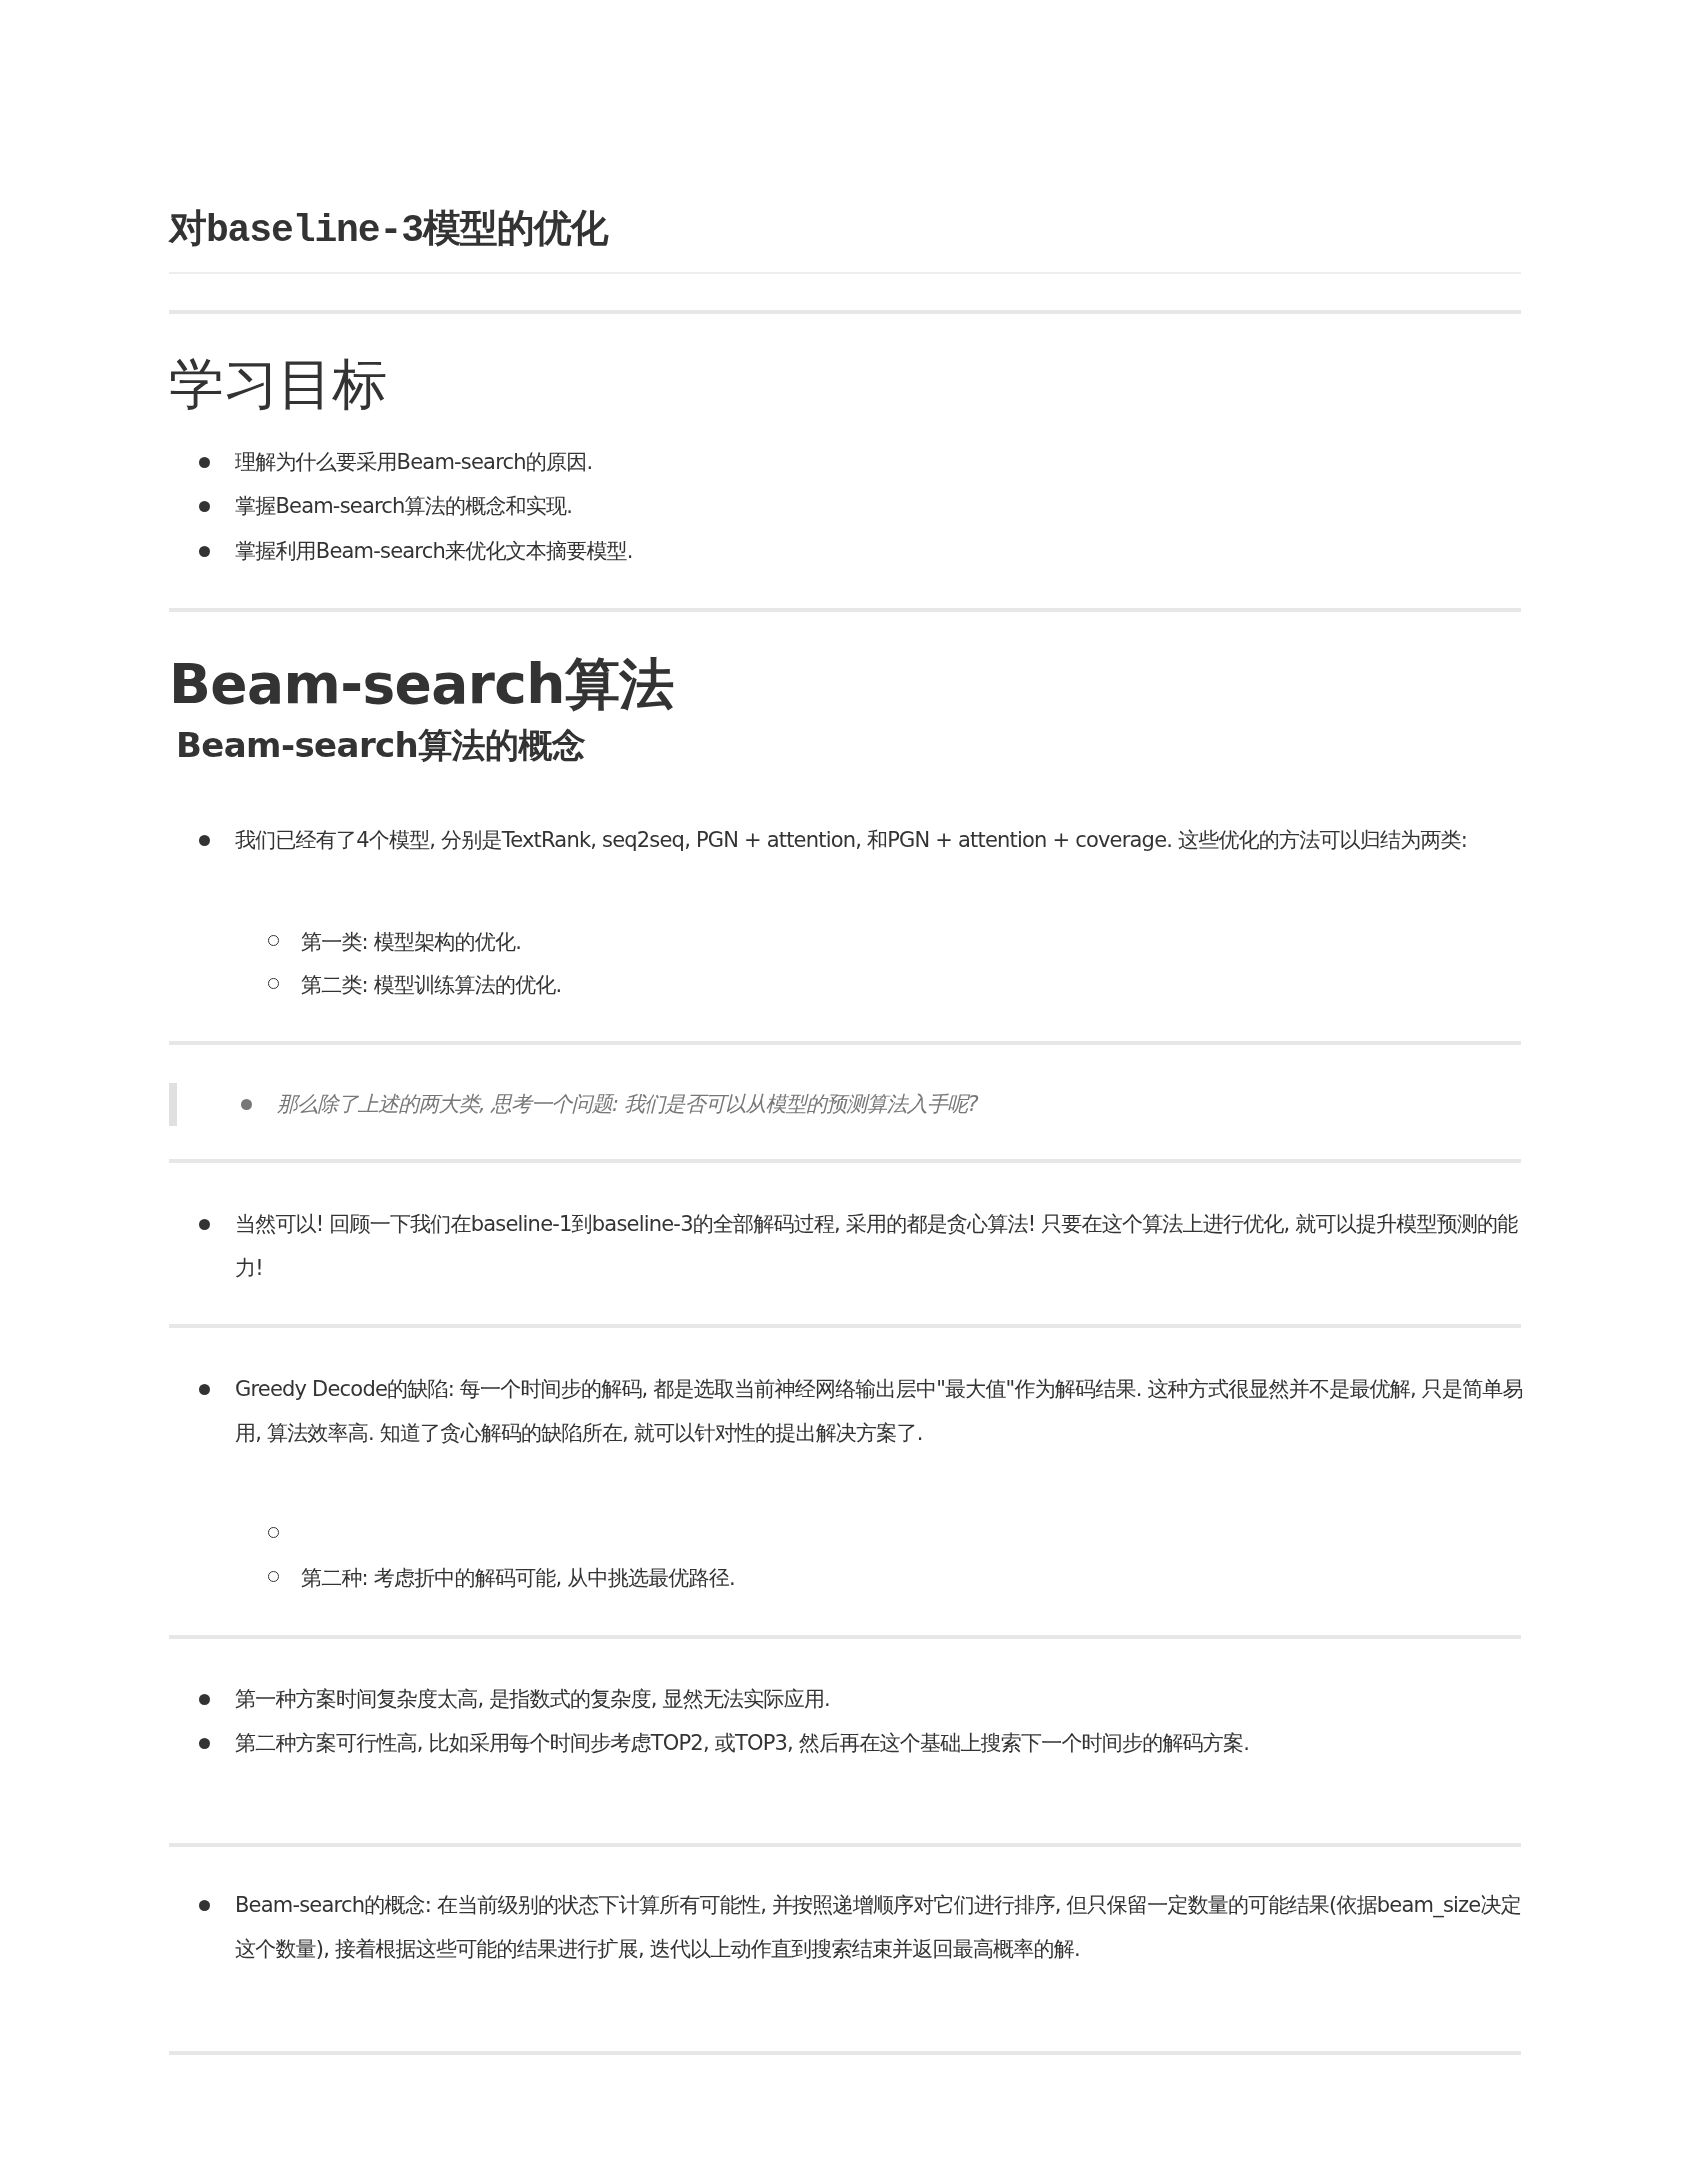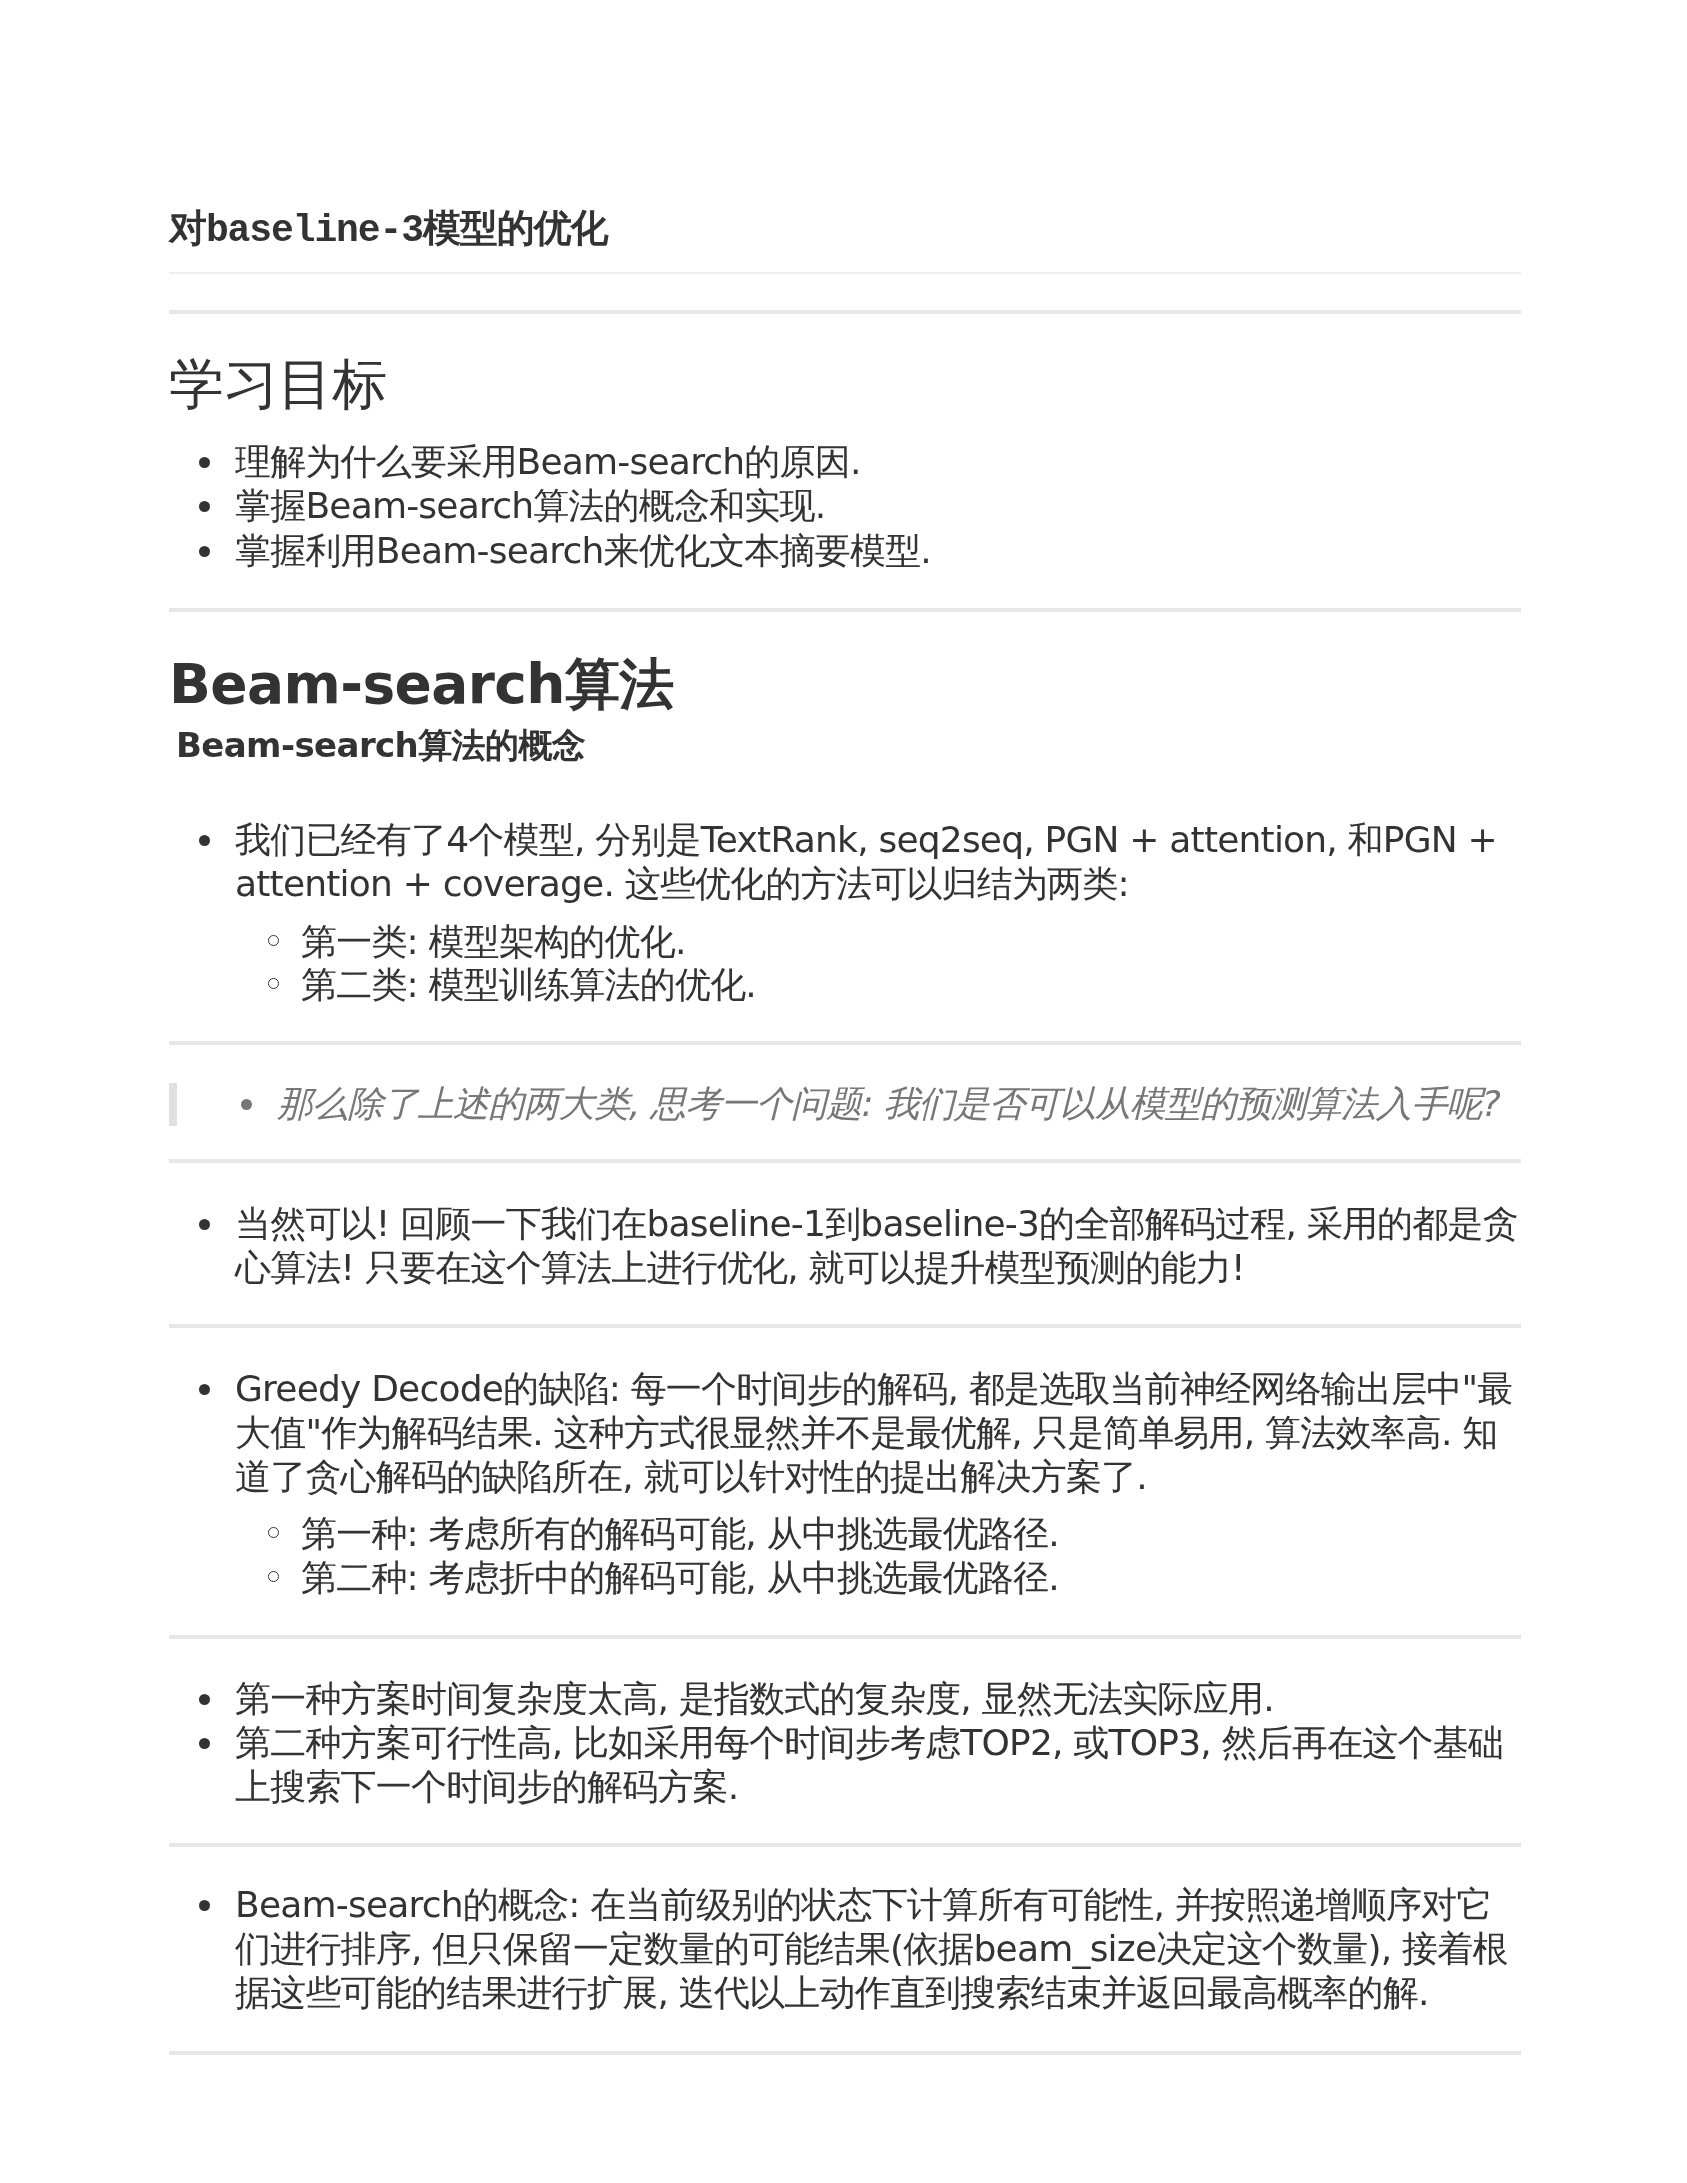--- a/index.html
+++ b/index.html
@@ -15,21 +15,21 @@
     white-space: nowrap;
     font-family: Liberation Mono, monospace;
   }
   .h1-rule { height: 1.7px; background: #eeeeee; width: 1352px; }
   .hr { height: 4.4px; background: #e7e7e7; width: 1352px; }
   .h2 { font-size: 55px; font-weight: bold; line-height: 1; white-space: nowrap; letter-spacing: -0.6px; }
   .h2.light { font-weight: normal; }
   .h3 { font-size: 34px; font-weight: bold; line-height: 1; white-space: nowrap; letter-spacing: -0.6px; }
   .li {
     position: absolute; left: 66px; width: 1290px;
-    font-size: 36px; line-height: 44px; letter-spacing: -0.8px;
+    font-size: 21px; line-height: 44px; letter-spacing: -0.8px;
   }
   .li .bullet {
     position: absolute; left: -36px; top: 16.5px; width: 11px; height: 11px;
     border-radius: 50%; background: #333333;
   }
   .li.sub { left: 132px; width: 1213px; }
   .li.sub .bullet {
     left: -33px; top: 15.4px; width: 8.8px; height: 8.8px;
     background: transparent; border: 1.7px solid #333333;
   }
@@ -95,21 +95,20 @@
   </div>
 
   <div class="abs hr" style="top:1324px;"></div>
 
   <div class="li" style="top:1367px;">
     <span class="bullet"></span>
     <span>Greedy Decode的缺陷: 每一个时间步的解码, 都是选取当前神经网络输出层中"最大值"作为解码结果. 这种方式很显然并不是最优解, 只是简单易用, 算法效率高. 知道了贪心解码的缺陷所在, 就可以针对性的提出解决方案了.</span>
   </div>
   <div class="li sub" style="top:1512px;">
     <span class="bullet"></span>
-    <span>第一种: 考虑所有的解码可能, 从中挑选最优路径.</span>
   </div>
   <div class="li sub" style="top:1556px;">
     <span class="bullet"></span>
     <span>第二种: 考虑折中的解码可能, 从中挑选最优路径.</span>
   </div>
 
   <div class="abs hr" style="top:1635px;"></div>
 
   <div class="li" style="top:1677px;">
     <span class="bullet"></span>

